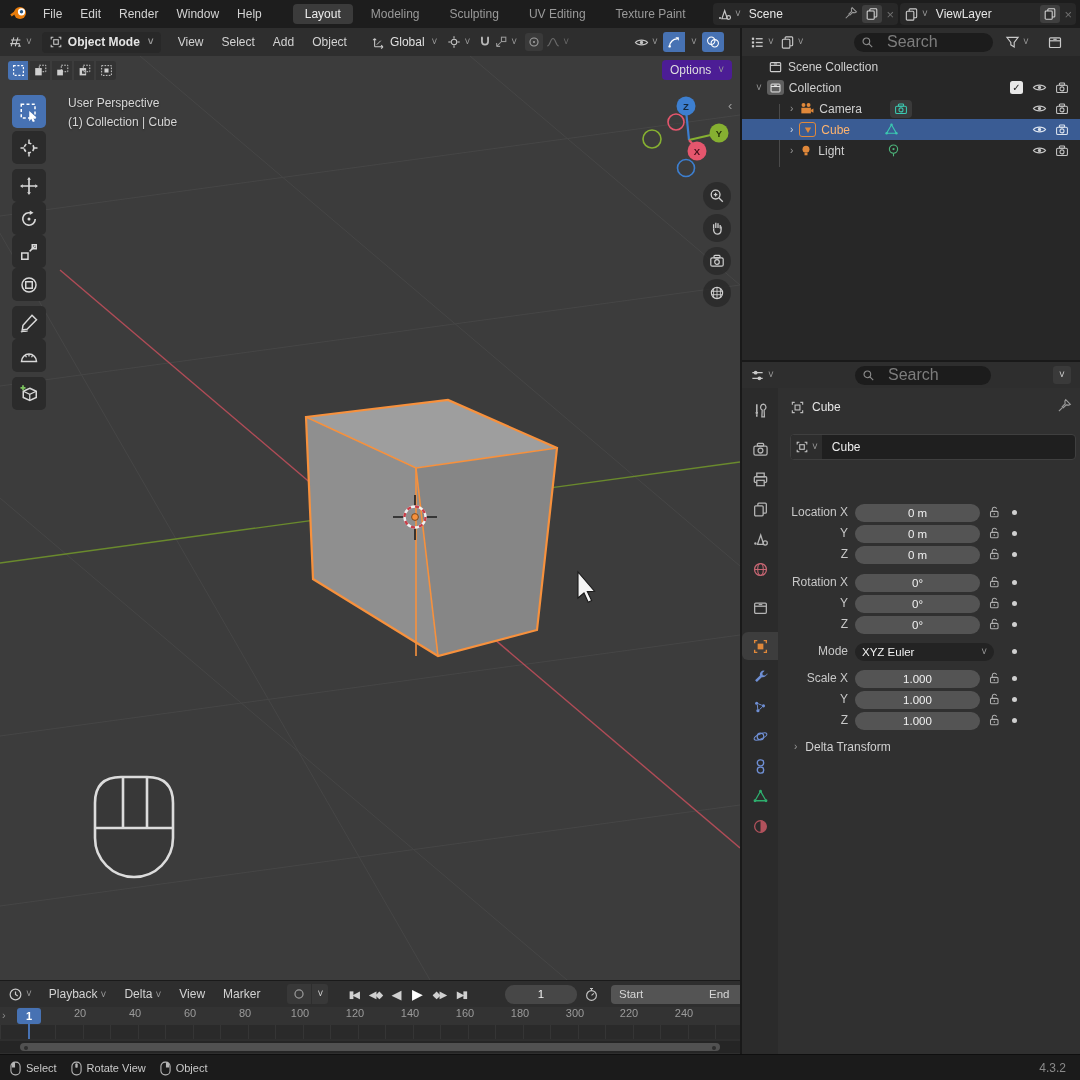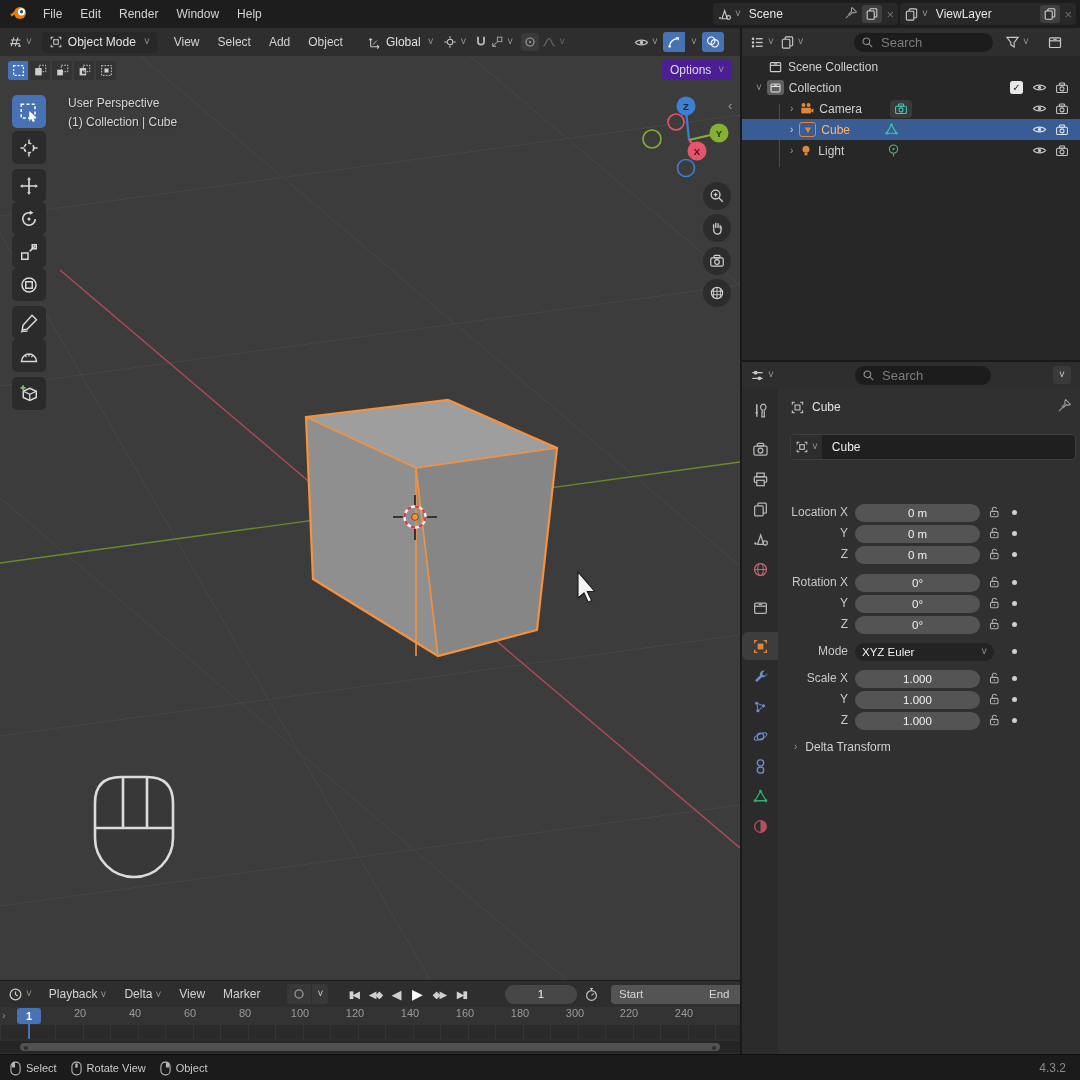--- a/index.html
+++ b/index.html
@@ -10,22 +10,22 @@
   .row{display:flex;align-items:center;}
   .hdr{background:#2e2e2e;}
   .menu-item{padding:0 9px;color:#d3d3d3;white-space:nowrap;cursor:default;}
   .chev{font-size:10px;color:#9a9a9a;margin-left:3px;line-height:1;}
   .chev-solo{font-size:10px;color:#9a9a9a;line-height:1;}
   .ic{display:inline-block;vertical-align:middle;flex:0 0 auto;}
   .btn-dark{background:#282828;border-radius:4px;display:flex;align-items:center;}
   .tab{padding:3px 12px;color:#9a9a9a;border-radius:4px;white-space:nowrap;}
   .tab.active{background:#3b3b3b;color:#ececec;}
   .search-box{background:#1c1c1c;border-radius:10px;display:flex;align-items:center;padding:0 7px;height:19px;}
-  .search-box input{background:transparent;border:0;outline:0;color:#bbb;font-size:13px;width:100%;
-       font-family:"Liberation Sans","DejaVu Sans",sans-serif;}
+  .search-box input{background:transparent;border:0;outline:0;color:#bbb;font-size:16px;width:100%;
+       font-family:"Liberation Sans","DejaVu Sans",sans-serif;margin-left:6px;}
   .search-box input::placeholder{color:#7d7d7d;}
   .field{background:#545454;border-radius:9px;height:18px;display:flex;align-items:center;justify-content:center;
        color:#f1f1f1;font-size:11.5px;text-align:center;}
   .plabel{position:absolute;text-align:right;color:#c7c7c7;font-size:12px;}
   .dotkey{width:5px;height:5px;border-radius:50%;background:#cfcfcf;}
   .tree-label{color:#cfcfcf;margin-left:5px;white-space:nowrap;}
   .tick{position:absolute;top:0;transform:translateX(-50%);color:#9b9b9b;font-size:11px;}
   .navball{position:absolute;width:28px;height:28px;border-radius:50%;background:rgba(40,40,40,.78);
        display:flex;align-items:center;justify-content:center;color:#cfcfcf;}
   .toolbtn{position:absolute;left:12px;width:34px;height:33px;background:#2b2b2b;border-radius:5px;
@@ -271,20 +271,28 @@
           <circle cx="11.5" cy="6.8" r="3.6" fill="#fff"></circle>
           <circle cx="11.5" cy="6.8" r="1.7" fill="#265787"></circle>
           <path d="M1 10.5 7 6" stroke="#e87d0d" stroke-width="2.4" fill="none"></path>
         </svg>
     </span>
     <span class="menu-item">File</span>
     <span class="menu-item">Edit</span>
     <span class="menu-item">Render</span>
     <span class="menu-item">Window</span>
     <span class="menu-item">Help</span>
+    <div class="row" style="margin-left:22px;gap:6px;">
+      <span class="tab active">Layout</span>
+      <span class="tab">Modeling</span>
+      <span class="tab">Sculpting</span>
+      <span class="tab">UV Editing</span>
+      <span class="tab">Texture Paint</span>
+      <span class="tab">Shad</span>
+    </div>
     <div class="abs btn-dark" style="left:713px;top:3px;width:177px;height:22px;padding:0 4px;">
       <span class="ic glyphbtn" style="color:#c9c9c9;">
           <svg width="15" height="15">
             <use href="#i-scene"></use>
           </svg>
         </span>
       <span class="chev">˅</span>
       <span style="color:#e6e6e6;margin-left:8px;flex:1;">Scene</span>
       <span class="ic" style="color:#9a9a9a;"><svg width="14" height="14">
             <use href="#i-pin"></use>
@@ -313,21 +321,21 @@
     </div>
   </div>
 
   <div class="abs row hdr" style="left:0;top:28px;width:740px;height:28px;border-bottom:1px solid #242424;">
     <span class="row" style="margin-left:8px;color:#c9c9c9;">
         <svg class="ic" width="15" height="15">
           <use href="#i-editor3d"></use>
         </svg>
         <span class="chev">˅</span>
       </span>
-    <div class="btn-dark" style="margin-left:10px;height:21px;padding:0 7px;gap:5px;">
+    <div class="btn-dark" style="margin-left:10px;height:21px;padding:0 7px;gap:5px;font-weight:bold;">
       <svg class="ic" width="14" height="14" style="color:#c9c9c9;">
           <use href="#i-objmode"></use>
         </svg>
       <span style="color:#e4e4e4;">Object Mode</span>
       <span class="chev">˅</span>
     </div>
     <span class="menu-item" style="margin-left:8px;">View</span>
     <span class="menu-item">Select</span>
     <span class="menu-item">Add</span>
     <span class="menu-item">Object</span>

